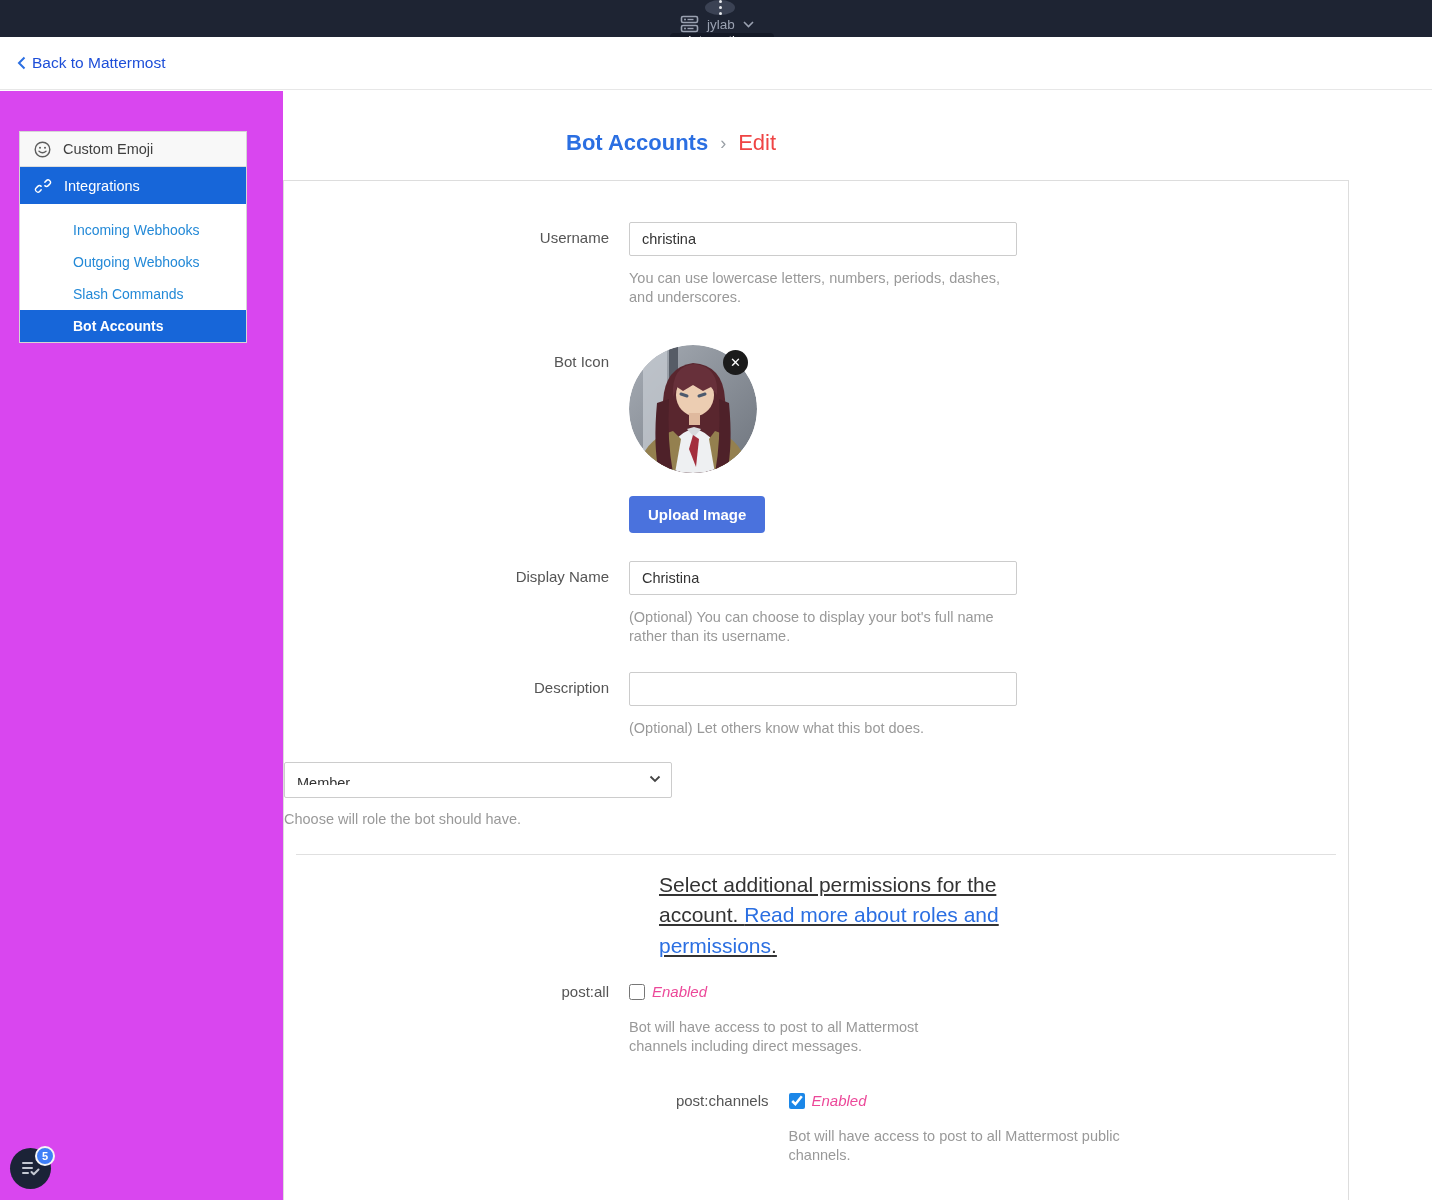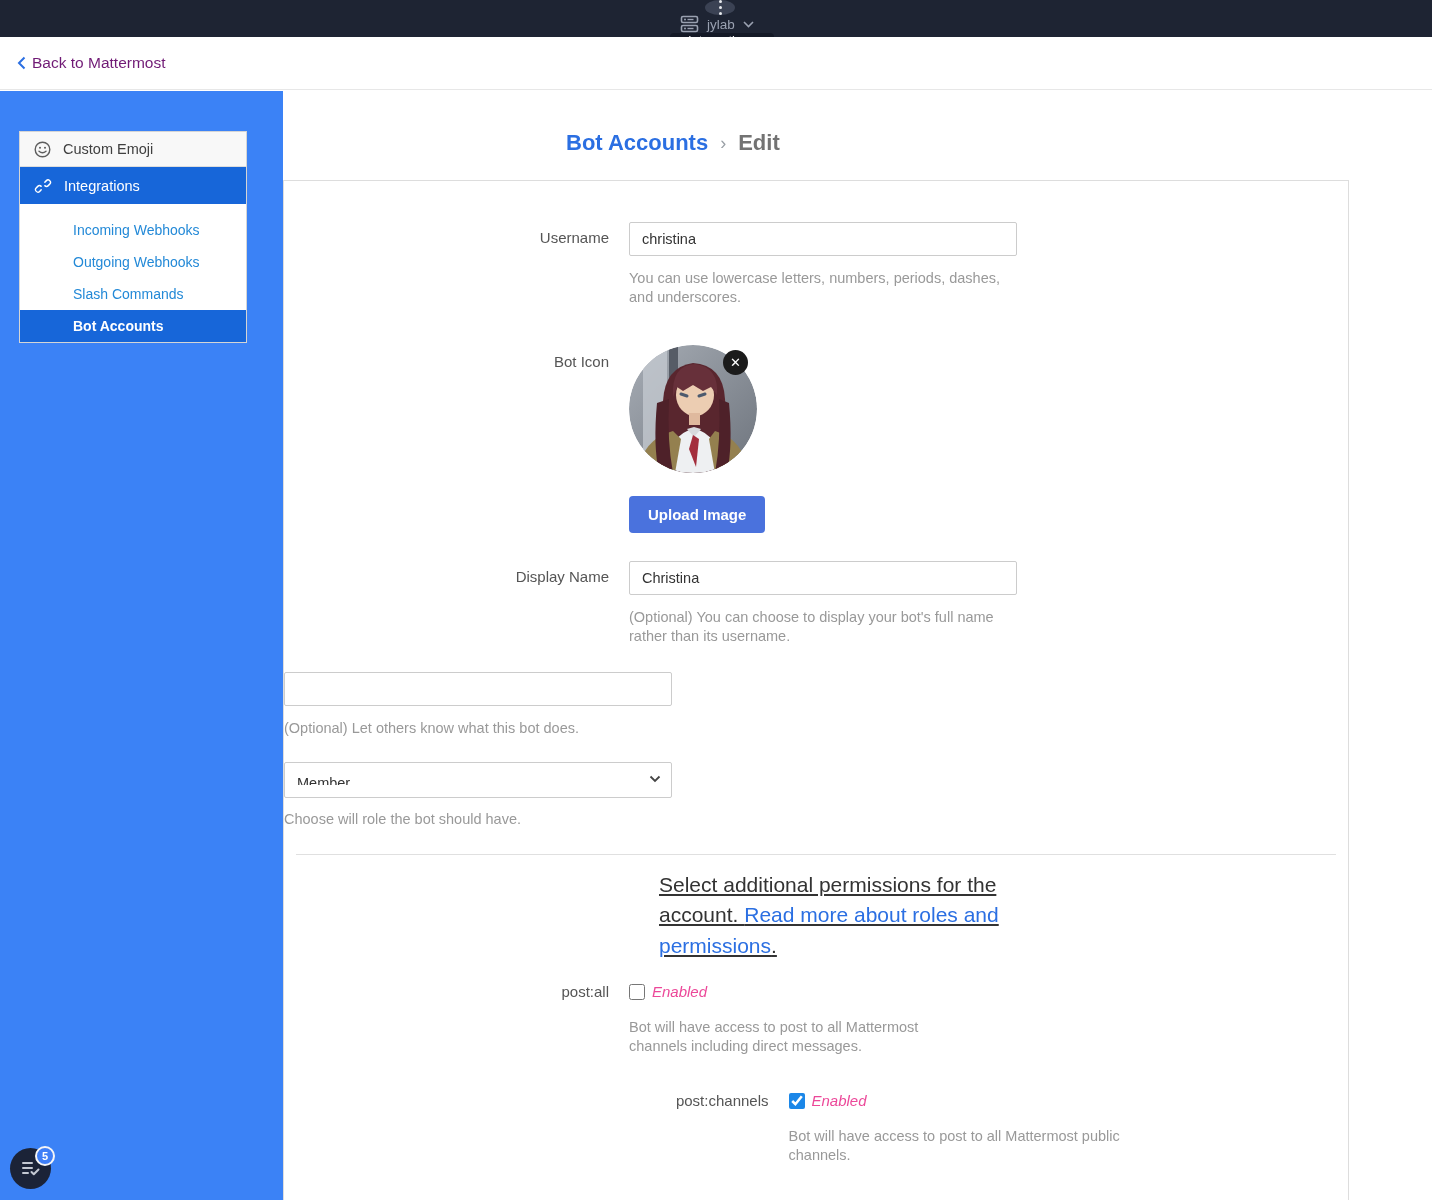--- a/index.html
+++ b/index.html
@@ -25,44 +25,44 @@
   .min-glyph { width:11px; height:2px; background:#5c6373; }
   .restore-glyph { position:relative; width:11px; height:11px; }
   .restore-glyph .b { position:absolute; width:8px; height:8px; border:1.6px solid #5c6373; }
   .restore-glyph .b1 { right:0; top:0; }
   .restore-glyph .b2 { left:0; bottom:0; background:#1e2433; }
   .close-glyph { color:#5c6373; font-size:15px; line-height:1; }
 
   
   .backbar { position:absolute; top:37px; left:0; width:1432px; height:53px; background:#fff;
     border-bottom:1px solid #e7e7e7; display:flex; align-items:center; }
-  .back-link { display:flex; align-items:center; gap:6px; margin-left:17px; color:#701a75;
+  .back-link { display:flex; align-items:center; gap:6px; margin-left:17px; color:#1d4ed8;
     font-size:15.5px; cursor:pointer; }
 
   
-  .left-col { position:absolute; top:91px; left:0; width:283px; height:1109px; background:#3b82f6; }
+  .left-col { position:absolute; top:91px; left:0; width:283px; height:1109px; background:#d946ef; }
   .main-col { position:absolute; top:91px; left:283px; width:1149px; height:1109px; background:#fff; }
 
   
   .side-nav { position:absolute; left:19px; top:40px; width:228px; background:#fff;
     border:1px solid #d5d5d5; }
   .nav-head { height:35px; display:flex; align-items:center; gap:12px; padding-left:14px;
     background:#f8f8f8; border-bottom:1px solid #ddd; color:#404040; font-size:14.5px; cursor:pointer; }
   .nav-active { height:37px; display:flex; align-items:center; gap:12px; padding-left:14px;
     background:#1766d9; color:#fff; font-size:14.5px; cursor:pointer; }
   .nav-sub { padding:10px 0 0 0; }
   .nav-sub-item { height:32px; display:flex; align-items:center; padding-left:53px;
     color:#2389d7; font-size:14px; cursor:pointer; }
   .nav-sub-item.active { background:#1766d9; color:#fff; font-weight:bold; padding-left:53px; }
 
   
   .breadcrumb { position:absolute; left:283px; top:39px; display:flex; align-items:center; gap:12px; }
   .bc-parent { color:#2b6fe2; font-size:22px; font-weight:600; cursor:pointer; }
   .bc-sep { color:#9aa0a6; font-size:18px; }
-  .bc-current { color:#737373; font-size:22px; font-weight:700; }
+  .bc-current { color:#ef4444; font-size:22px; font-weight:400; }
 
   
   .panel { position:absolute; left:0px; top:89px; width:1066px; height:1300px;
     background:#fff; border:1px solid #ddd; padding-top:41px; }
   .form-row { display:flex; }
   .f-label { width:345px; flex:none; text-align:right; padding-right:20px; color:#555;
     font-size:15px; padding-top:8px; }
   .f-content { width:400px; }
   .text-input { width:388px; height:34px; border:1px solid #ccc; border-radius:2px;
     padding:0 12px; font-size:14.5px; color:#333; font-family:inherit; background:#fff; }
@@ -250,20 +250,21 @@
 
     <div class="form-row" style="margin-bottom:25px;">
       <div class="f-label" style="padding-top:7px;">Display Name</div>
       <div class="f-content">
         <input class="text-input" type="text" value="Christina" style="">
         <div class="help">(Optional) You can choose to display your bot's full name rather than its username.</div>
       </div>
     </div>
 
     <div class="form-row" style="margin-bottom:24px;">
+      <div class="f-label" style="padding-top:7px;">Description</div>
       <div class="f-content">
         <input class="text-input" type="text" value="" style="">
         <div class="help">(Optional) Let others know what this bot does.</div>
       </div>
     </div>
 
     <div class="form-row">
       <div class="f-content">
         <div class="select-wrap">
           <select class="role-select">

